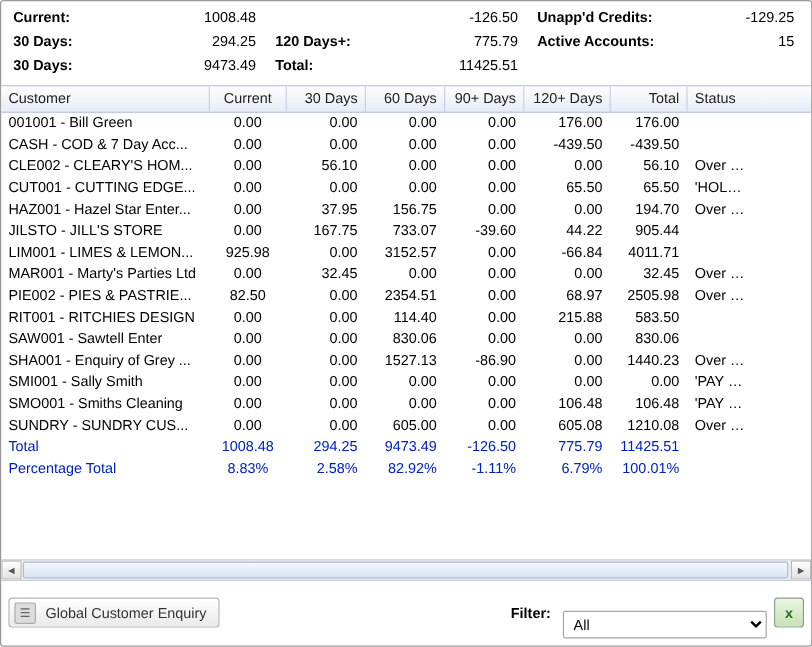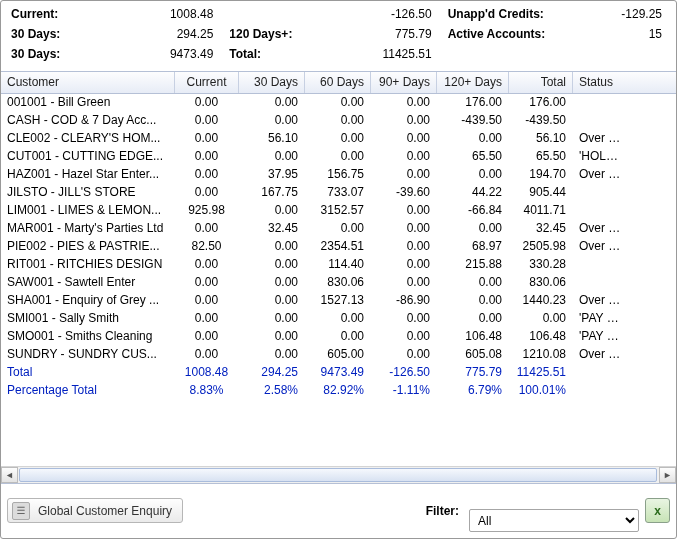--- a/index.html
+++ b/index.html
@@ -273,21 +273,21 @@
         <div class="td c-total">2505.98</div>
         <div class="td c-stat">Over C/L</div>
       </div>
       <div class="row">
         <div class="td c-cust">RIT001 - RITCHIES DESIGN</div>
         <div class="td c-curr">0.00</div>
         <div class="td c-num">0.00</div>
         <div class="td c-num">114.40</div>
         <div class="td c-num">0.00</div>
         <div class="td c-num" style="width: 72px;">215.88</div>
-        <div class="td c-total">330.28</div>
+        <div class="td c-total">583.50</div>
         <div class="td c-stat"></div>
       </div>
       <div class="row">
         <div class="td c-cust">SAW001 - Sawtell Enter</div>
         <div class="td c-curr">0.00</div>
         <div class="td c-num">0.00</div>
         <div class="td c-num">830.06</div>
         <div class="td c-num">0.00</div>
         <div class="td c-num" style="width: 72px;">0.00</div>
         <div class="td c-total">830.06</div>

